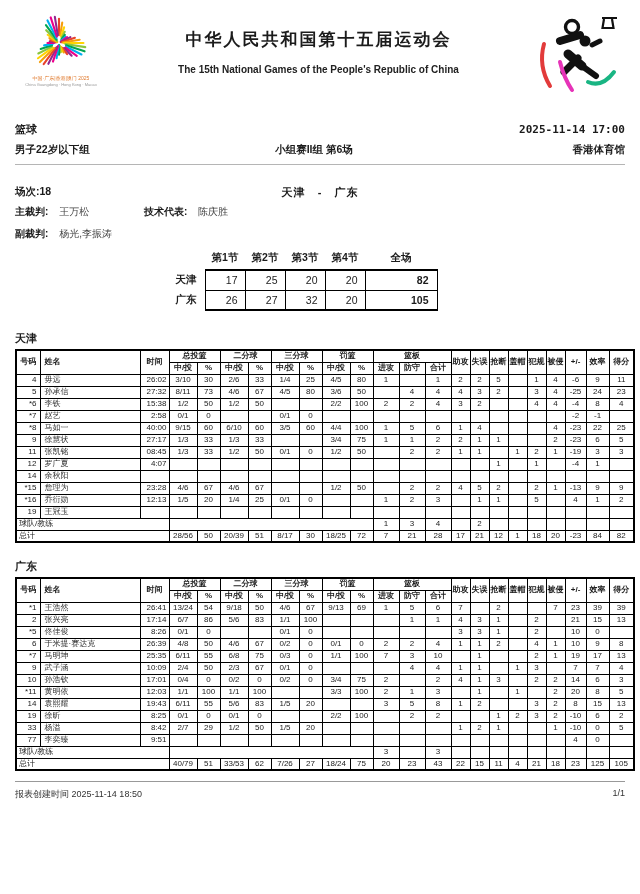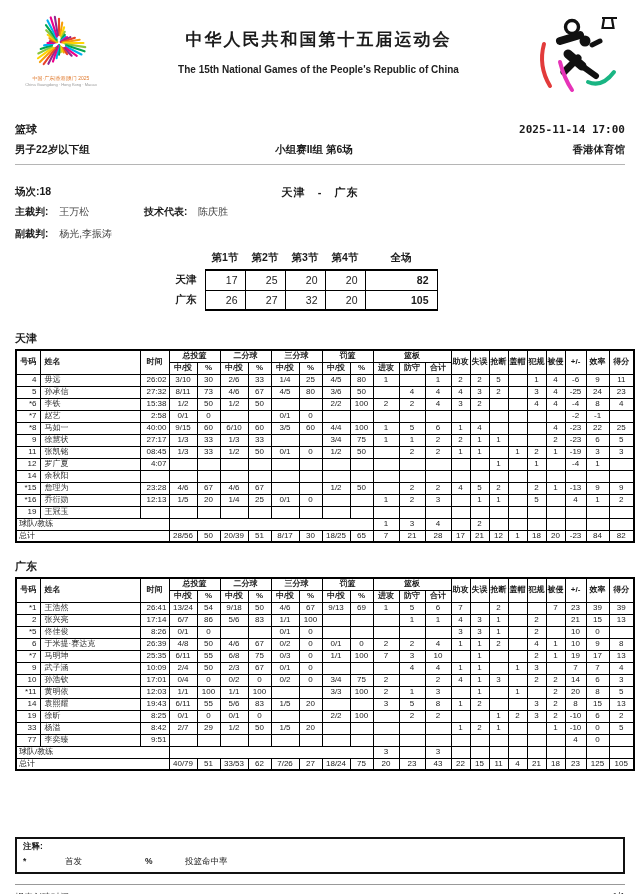--- a/index.html
+++ b/index.html
@@ -596,21 +596,21 @@
         </tr>
         <tr>
     <td colspan="3" class="lbl">总计</td>
           <td>28/56</td>
           <td>50</td>
           <td>20/39</td>
           <td>51</td>
           <td>8/17</td>
           <td>30</td>
           <td>18/25</td>
-          <td>65</td>
+          <td>72</td>
           <td>7</td>
           <td>21</td>
           <td>28</td>
           <td>17</td>
           <td>21</td>
           <td>12</td>
           <td>1</td>
           <td>18</td>
           <td>20</td>
           <td>-23</td>
@@ -1017,29 +1017,20 @@
           <td>4</td>
           <td>21</td>
           <td>18</td>
           <td>23</td>
           <td>125</td>
           <td>105</td>
         </tr>
       </tbody>
     </table>
 
-  <div class="legend">
-    <div class="ltitle">注释:</div>
-    <div class="legend-row">
-      <span class="sym1">*</span>
-      <span class="txt1">首发</span>
-      <span class="sym2">%</span>
-      <span>投篮命中率</span>
-    </div>
-  </div>
 
   <hr class="footer-rule">
   <div class="footer">
     <span>报表创建时间 2025-11-14 18:50</span>
     <span>1/1</span>
   </div>
 
 </div>
 
 </body></html>

